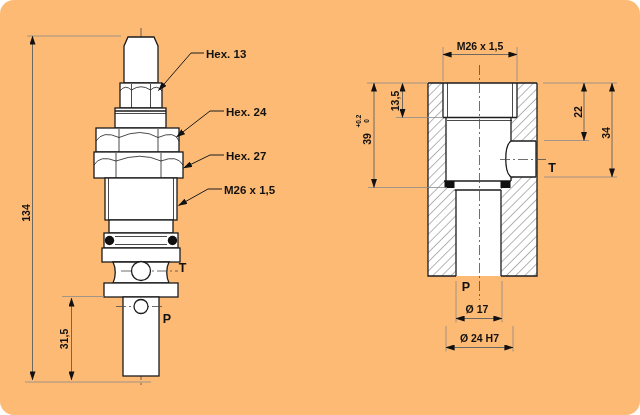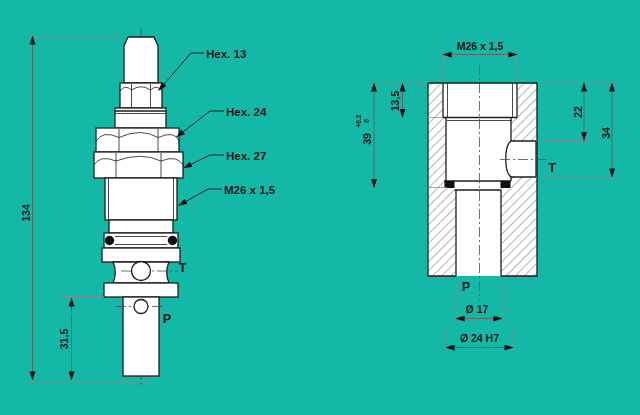--- a/index.html
+++ b/index.html
@@ -1,16 +1,16 @@
 <!DOCTYPE html>
 <html><head>
 <meta charset="utf-8">
 <style>
   html,body{margin:0;padding:0;background:#fff;}
-  .canvas{width:640px;height:415px;background:#14b8a6;position:relative;overflow:hidden;}
+  .canvas{width:640px;height:415px;background:#fdba74;position:relative;overflow:hidden;border-radius:14px;}
   svg{display:block;}
   text{font-family:"Liberation Sans","DejaVu Sans",sans-serif;fill:#111;}
   .dimtxt{font-size:10.5px;font-weight:700;}
   .toltxt{font-size:6.5px;font-weight:700;}
   .callout{font-size:11.5px;font-weight:700;}
   .port{font-size:12.5px;font-weight:700;}
   .obj{stroke:#1c1c1c;stroke-width:1.3;fill:none;}
   .objf{stroke:#1c1c1c;stroke-width:1.3;fill:#ffffff;}
   .thin{stroke:#1c1c1c;stroke-width:0.8;fill:none;}
   .ext{stroke:#8c8c8c;stroke-width:0.8;fill:none;}

